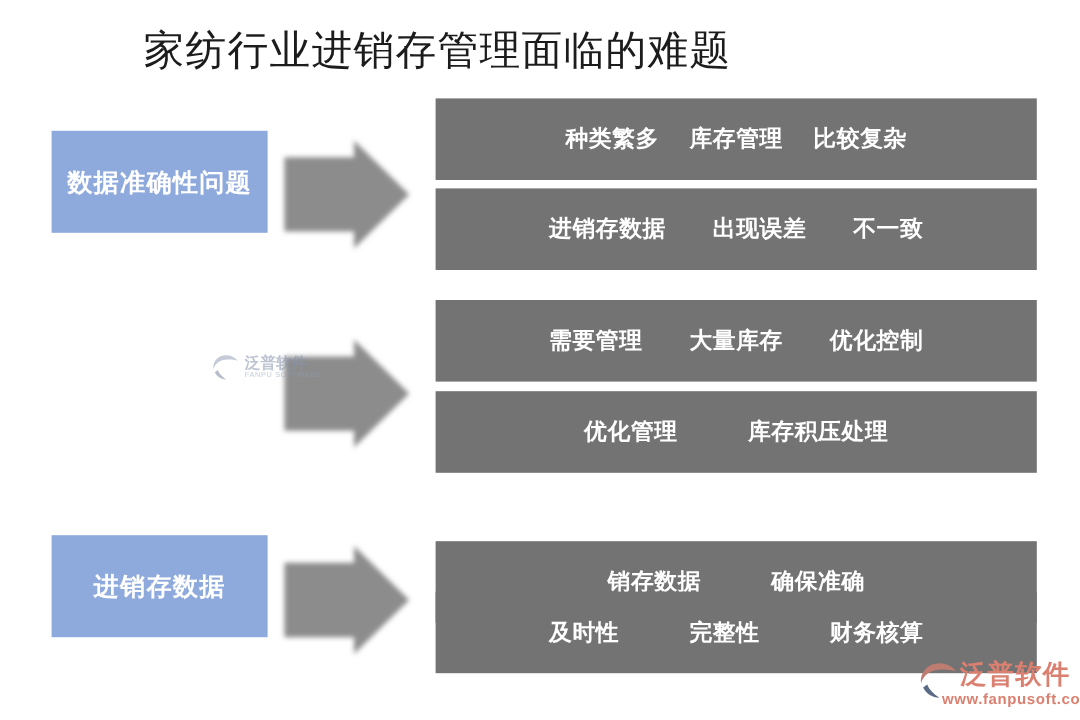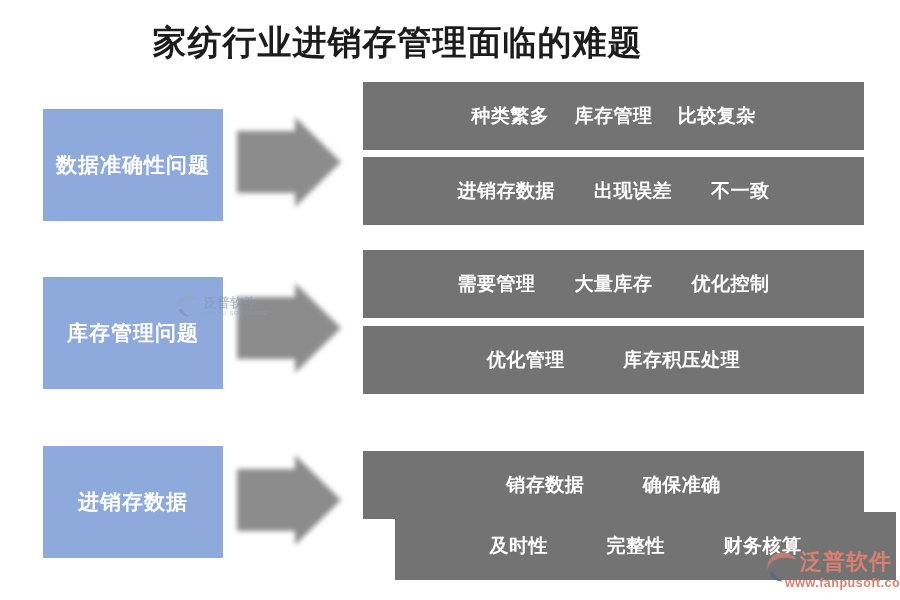--- a/index.html
+++ b/index.html
@@ -2,38 +2,38 @@
 <html><head>
 <meta charset="utf-8">
 <style>
   html,body{margin:0;padding:0;background:#fff;}
   .canvas{
     position:relative;width:900px;height:600px;background:#ffffff;overflow:hidden;
     font-family:"Liberation Sans",sans-serif;
   }
   .title{
     position:absolute;left:0;top:22px;width:729px;text-align:center;
-    font-size:34px;font-weight:bold;color:#1c1c1c;letter-spacing:1px;line-height:40px;padding-left:33px;
+    font-size:34px;font-weight:normal;color:#1c1c1c;letter-spacing:1px;line-height:40px;
   }
   .label-box{
-    position:absolute;left:43px;width:180px;height:112px;background:#8EA9DC;
+    position:absolute;left:43px;width:180px;height:85px;background:#8EA9DC;
     display:flex;align-items:center;justify-content:center;
     color:#ffffff;font-weight:bold;font-size:21px;letter-spacing:1px;white-space:pre;
   }
   .arrow-wrap{position:absolute;left:234px;width:112px;height:96px;}
   .arrow-wrap svg{display:block;width:112px;height:96px;overflow:visible;}
   .fact-row{
     position:absolute;left:363px;width:501px;height:68px;background:#737373;
     display:flex;align-items:center;justify-content:center;
     color:#ffffff;font-weight:bold;font-size:19px;letter-spacing:0.5px;white-space:pre;
   }
   
   .g1-label{top:109px;} .g1-arrow{top:114px;} .g1-row1{top:82px;}  .g1-row2{top:157px;}
   .g2-label{top:277px;} .g2-arrow{top:280px;} .g2-row1{top:250px;} .g2-row2{top:326px;}
-  .g3-label{top:446px;} .g3-arrow{top:452px;} .g3-row1{top:423px;margin-top:28px;} .g3-row2{top:512px;margin-left:32px;}
+  .g3-label{top:446px;} .g3-arrow{top:452px;} .g3-row1{top:423px;margin-top:28px;} .g3-row2{top:493px;}
 
   
   .wm-center{
     position:absolute;left:176px;top:294px;display:flex;align-items:center;gap:4px;
     opacity:0.55;pointer-events:none;
   }
   .wm-center .wm-icon svg{width:24px;height:24px;display:block;}
   .wm-center .wm-name{font-size:13px;font-weight:bold;color:#8795ad;line-height:14px;white-space:pre;}
   .wm-center .wm-sub{font-size:6px;color:#8fa0bd;letter-spacing:0.6px;line-height:7px;white-space:pre;}
 
@@ -67,21 +67,20 @@
 
   <div class="label-box g1-label">数据准确性问题</div>
   <div class="arrow-wrap g1-arrow">
     <svg viewBox="0 0 110 96">
         <polygon points="2,17 60,17 60,3 106,48 60,93 60,79 2,79" fill="#8C8C8C" filter="url(#soft-blur)"></polygon>
       </svg>
   </div>
   <div class="fact-row g1-row1">种类繁多　 库存管理　 比较复杂</div>
   <div class="fact-row g1-row2">进销存数据　　出现误差　　不一致</div>
 
-  <div class="label-box g2-label">库存管理问题</div>
   <div class="arrow-wrap g2-arrow">
     <svg viewBox="0 0 110 96">
         <polygon points="2,17 60,17 60,3 106,48 60,93 60,79 2,79" fill="#8C8C8C" filter="url(#soft-blur)"></polygon>
       </svg>
   </div>
   <div class="fact-row g2-row1">需要管理　　大量库存　　优化控制</div>
   <div class="fact-row g2-row2">优化管理　　　库存积压处理</div>
 
   <div class="label-box g3-label">进销存数据</div>
   <div class="arrow-wrap g3-arrow">

